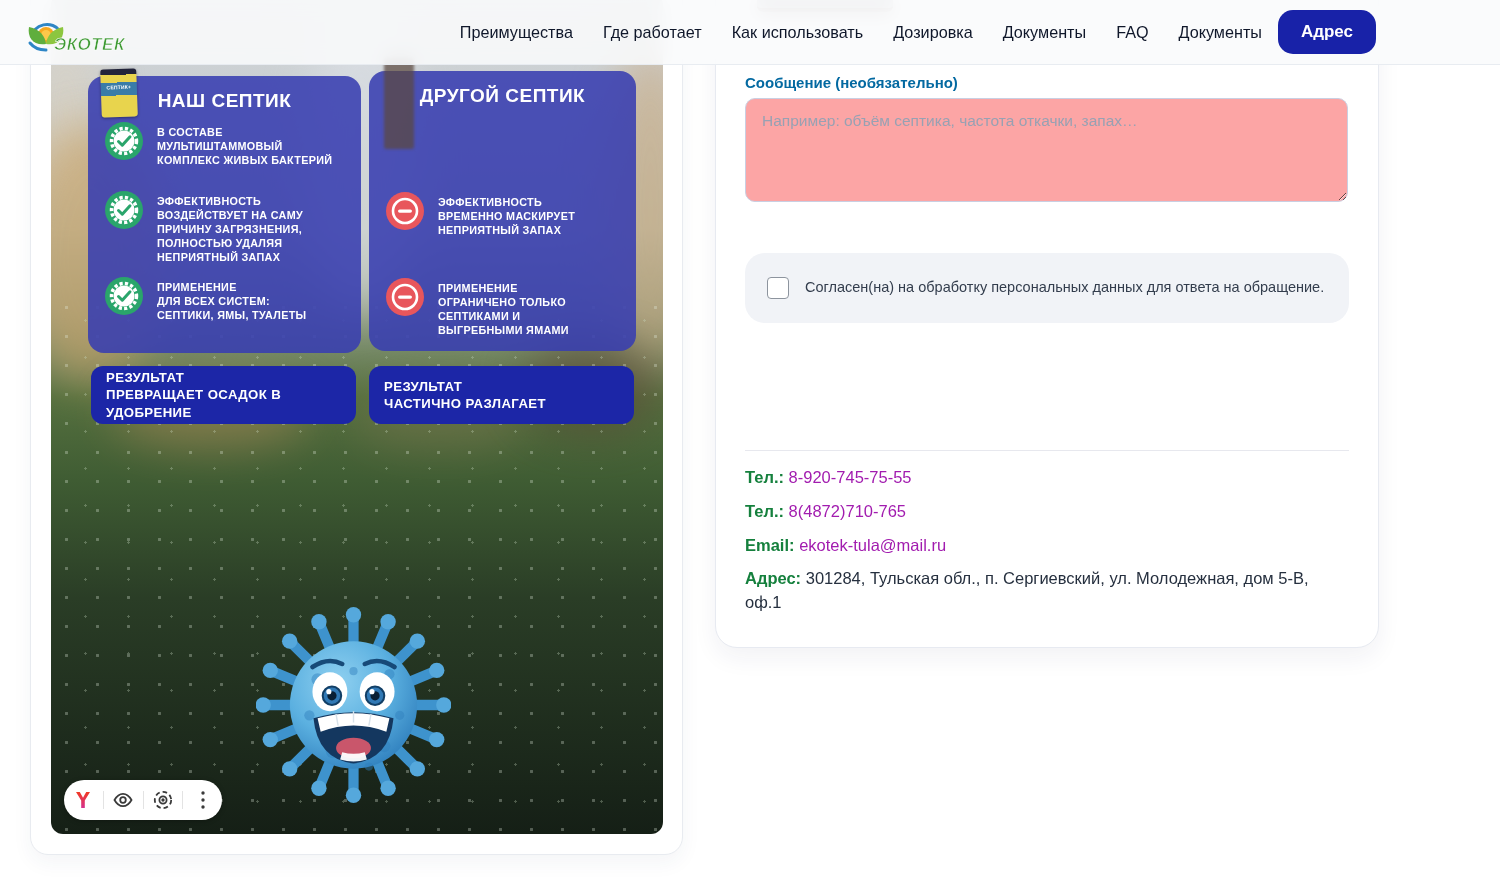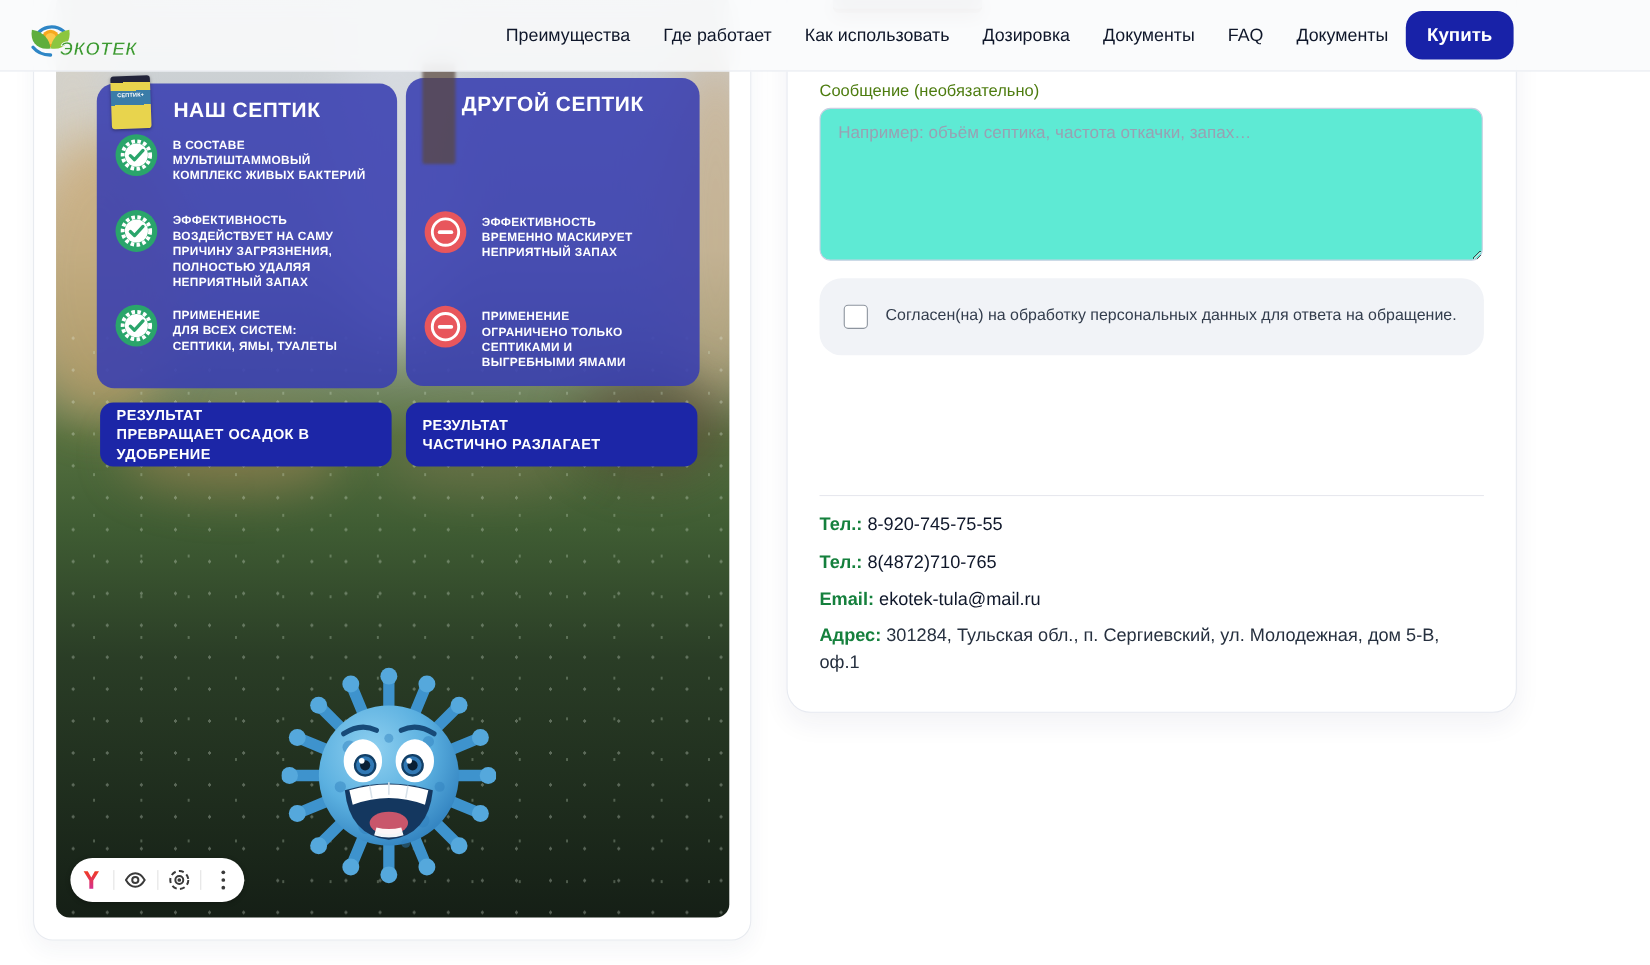--- a/index.html
+++ b/index.html
@@ -60,38 +60,38 @@
     background:#fff; border-radius:20px; box-shadow:0 1px 5px rgba(0,0,0,.28);
     display:flex; align-items:center; justify-content:space-evenly; }
   .tool-divider { width:1px; height:18px; background:#e3e3e3; }
   .tool-btn { width:24px; height:24px; display:flex; align-items:center; justify-content:center;
     cursor:pointer; background:none; border:none; }
 
   
   .contact-card { position:absolute; left:715px; top:-45px; width:664px; height:693px;
     background:#fff; border:1px solid #e7eaf1; border-radius:22px;
     box-shadow:0 10px 24px rgba(30,40,90,.06); z-index:2; }
-  .msg-label { position:absolute; left:29px; top:118px; font-size:15px; font-weight:normal; color:#4d7c0f; }
-  .msg-input { position:absolute; left:29px; top:142px; width:603px; height:139px;
+  .msg-label { position:absolute; left:29px; top:118px; font-size:15px; font-weight:bold; color:#0369a1; }
+  .msg-input { position:absolute; left:29px; top:142px; width:603px; height:104px;
     border:1px solid #c9cfe2; border-radius:10px; padding:13px 16px; resize:vertical;
-    font-family:"Liberation Sans", sans-serif; font-size:15.5px; color:#33405a; background:#5eead4; }
+    font-family:"Liberation Sans", sans-serif; font-size:15.5px; color:#33405a; background:#fca5a5; }
   .msg-input::placeholder { color:#98a1b3; }
   .consent-box { position:absolute; left:29px; top:297px; width:604px; height:70px;
     background:#f1f3f7; border-radius:20px; display:flex; align-items:center; gap:16px;
     padding:0 22px; }
   .checkbox { appearance:none; -webkit-appearance:none; flex:0 0 22px; width:22px; height:22px;
     background:#fff; border:1.6px solid #8d949e; border-radius:4px; cursor:pointer; }
   .consent-text { font-size:14.5px; color:#333d4d; line-height:1.5; max-width:520px; }
   .submit-btn { position:absolute; left:29px; top:396px; width:603px; height:50px;
     background:#1823a4; border:none; border-radius:14px; color:#fff; font-size:17px;
     font-weight:bold; cursor:pointer; font-family:"Liberation Sans", sans-serif; }
   .form-divider { position:absolute; left:29px; top:494px; width:604px; height:1px; background:#e7e8ee; }
   .contact-row { position:absolute; left:29px; font-size:16.5px; color:#26303f; line-height:1.45; width:604px; }
   .contact-label { font-weight:bold; color:#15803d; }
-  .contact-link { color:#0f172a; text-decoration:none; cursor:pointer; }
+  .contact-link { color:#a21caf; text-decoration:none; cursor:pointer; }
 </style>
 </head>
 <body>
 
 <div class="page">
 
   <div class="header-remnant"></div>
 
   <div class="media-card">
     <div class="photo">
@@ -333,16 +333,16 @@
     </svg>
     <nav class="nav">
       <span class="nav-item">Преимущества</span>
       <span class="nav-item">Где работает</span>
       <span class="nav-item">Как использовать</span>
       <span class="nav-item">Дозировка</span>
       <span class="nav-item">Документы</span>
       <span class="nav-item">FAQ</span>
       <span class="nav-item">Документы</span>
     </nav>
-    <button class="buy-btn">Купить</button>
+    <button class="buy-btn">Адрес</button>
   </div>
 
 </div>
 
 </body></html>

